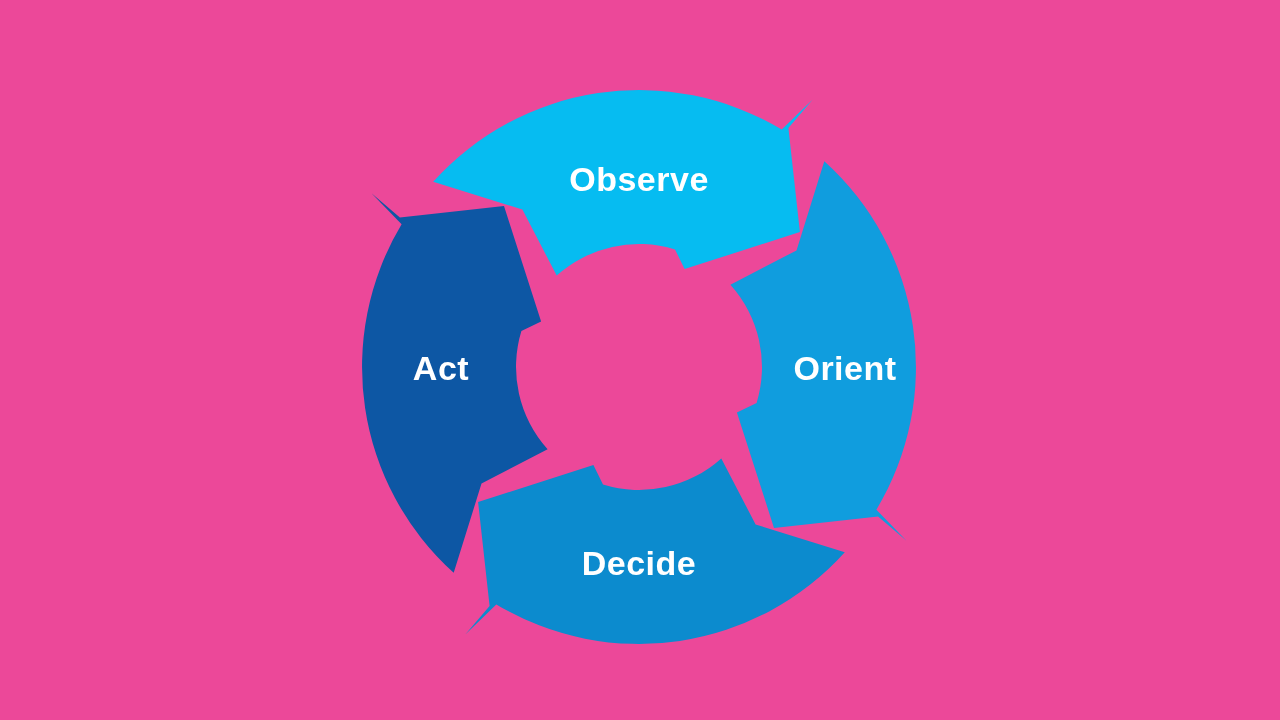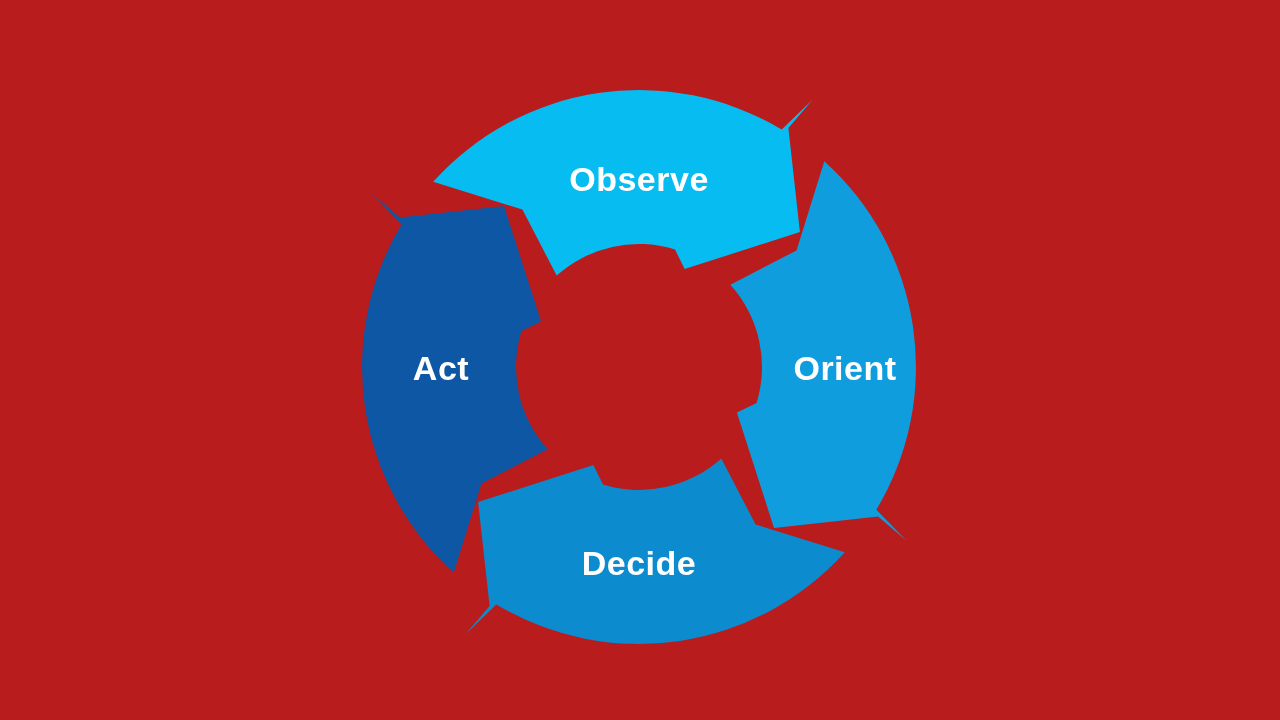--- a/index.html
+++ b/index.html
@@ -4,21 +4,21 @@
 <style>
   html, body {
     margin: 0;
     padding: 0;
     background: #ffffff;
   }
   .stage {
     position: relative;
     width: 1280px;
     height: 720px;
-    background: #b91c1c;
+    background: #ec4899;
     overflow: hidden;
   }
   .stage svg {
     display: block;
     width: 1280px;
     height: 720px;
   }
   .seg-label {
     font-family: "Liberation Sans", "DejaVu Sans", sans-serif;
     font-weight: 700;

